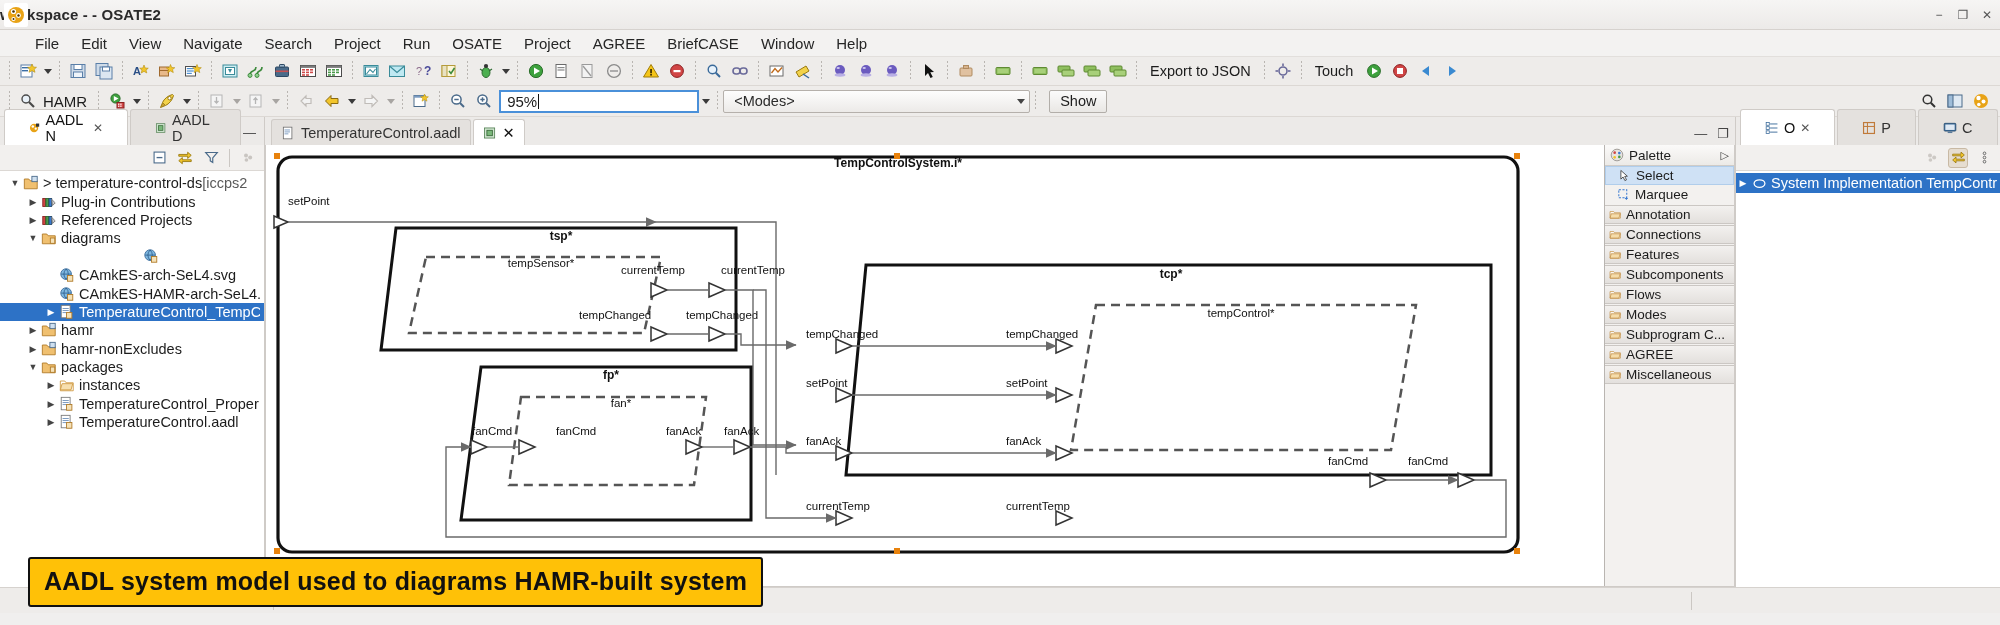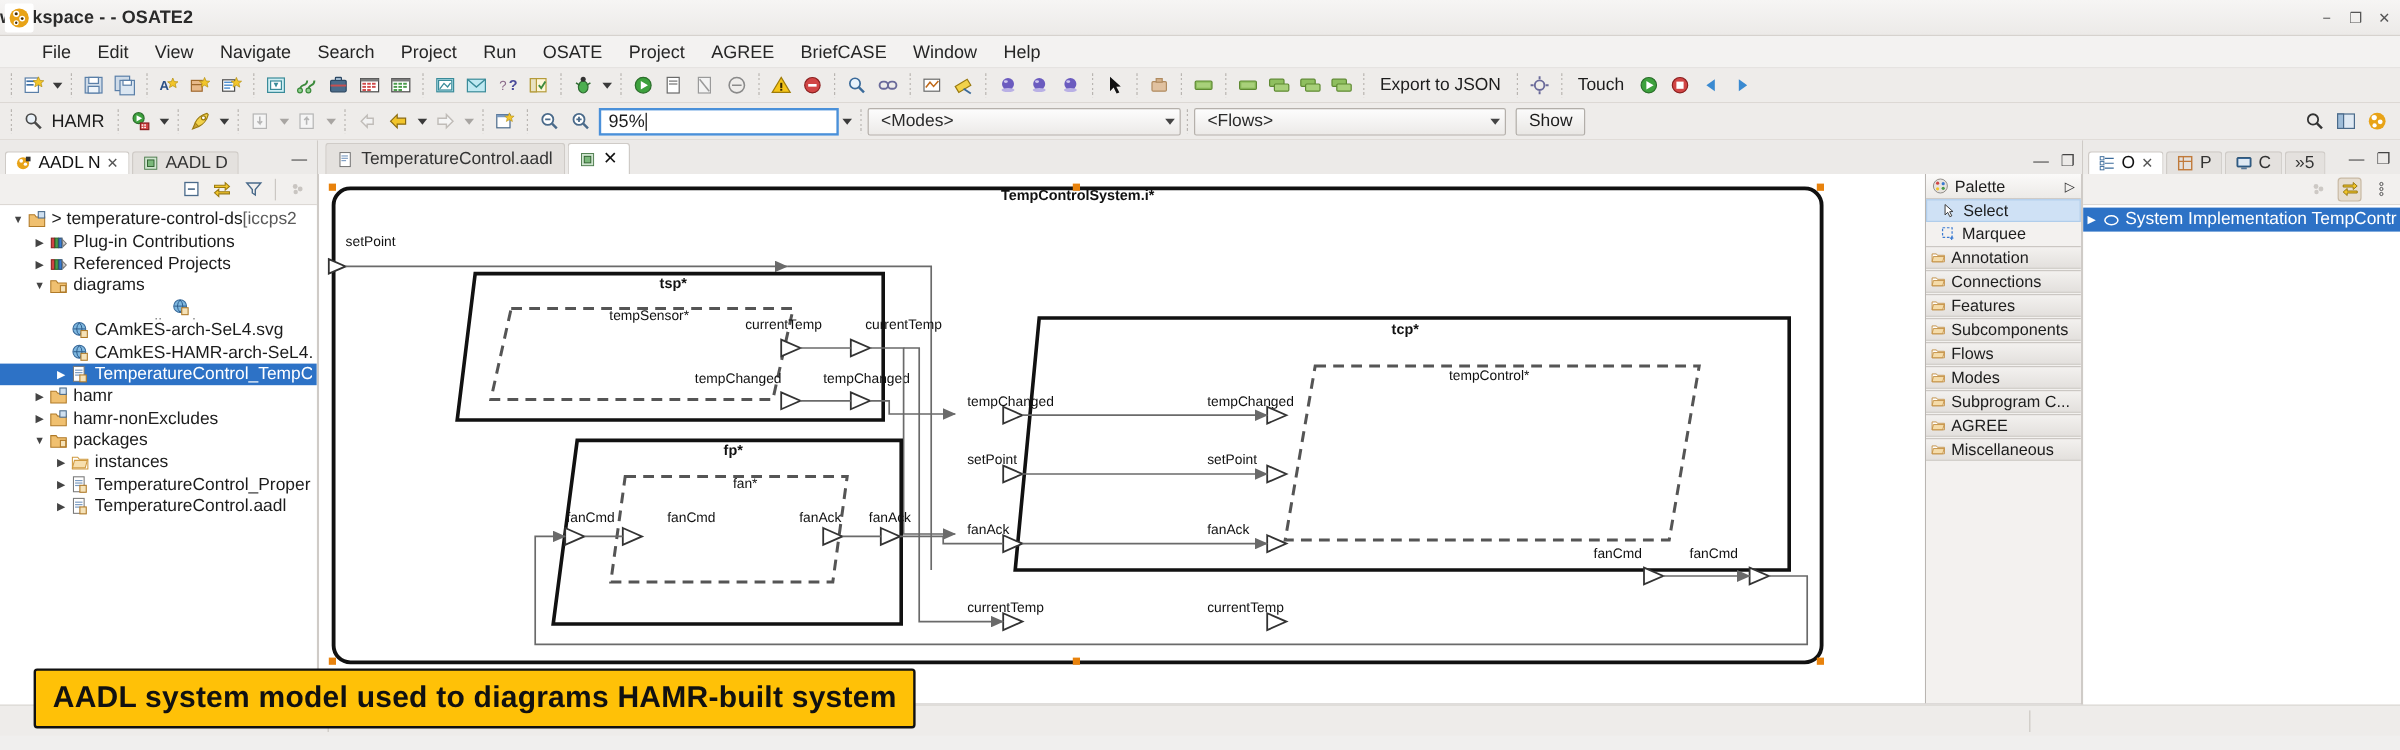--- a/index.html
+++ b/index.html
@@ -87,21 +87,21 @@
     font-size:14.5px; display:flex;align-items:center;justify-content:center; flex:none;
   }
 
   
   #workbench { display:flex; height: 470px; background:#f0efee; }
 
   
   #leftpanel { width: 265px; display:flex; flex-direction:column; border-right:1px solid #cfcbc7;}
   .viewtabs { height: 28px; display:flex; align-items:flex-end; background:#eceae8; padding-left:4px;}
   .vtab {
-    height:19px; display:flex; align-items:center; gap:5px; padding: 0 8px;
+    height:36px; display:flex; align-items:center; gap:5px; padding: 0 24px;
     font-size: 14.5px; border: 1px solid #cfcbc7; border-bottom:none;
     background:#e4e1de; color:#333; border-radius:3px 3px 0 0; margin-right:2px;
   }
   .vtab.active { background:#fff; color:#111; }
   .vtab .x { font-size:12px; color:#555; }
   .panel-toolbar {
     height: 26px; background:#f2f0ee; border-bottom:1px solid #dcd8d4;
     display:flex; align-items:center; justify-content:flex-end; gap:6px; padding-right:6px;
   }
   .ptb { width:20px;height:20px;display:flex;align-items:center;justify-content:center;}
@@ -624,29 +624,25 @@
       </svg>
   </div>
 
   <div class="zoom-field">
     <span>95%</span>
       <span class="caret"></span>
   </div>
   <div class="tb-arrow"></div>
   <div class="tb-sep"></div>
 
-  <div class="combo" style="width:261px;">
+  <div class="combo" style="width:307px;">
     <span>&lt;Modes&gt;</span>
     <span class="cb-arrow"></span>
   </div>
   <div class="tb-sep"></div>
-  <div class="combo" style="width:260px;">
-    <span>&lt;Flows&gt;</span>
-    <span class="cb-arrow"></span>
-  </div>
   <div style="width:8px;flex:none;"></div>
   <div class="btn-show">Show</div>
 
   <div style="flex:1 1 auto;"></div>
   <div class="tb-btn">
     <svg class="ico" viewBox="0 0 18 18">
         <circle cx="7.5" cy="7.5" r="4.3" fill="none" stroke="#333" stroke-width="1.5"></circle>
         <line x1="10.8" y1="10.8" x2="15" y2="15" stroke="#333" stroke-width="2"></line>
       </svg>
   </div>

